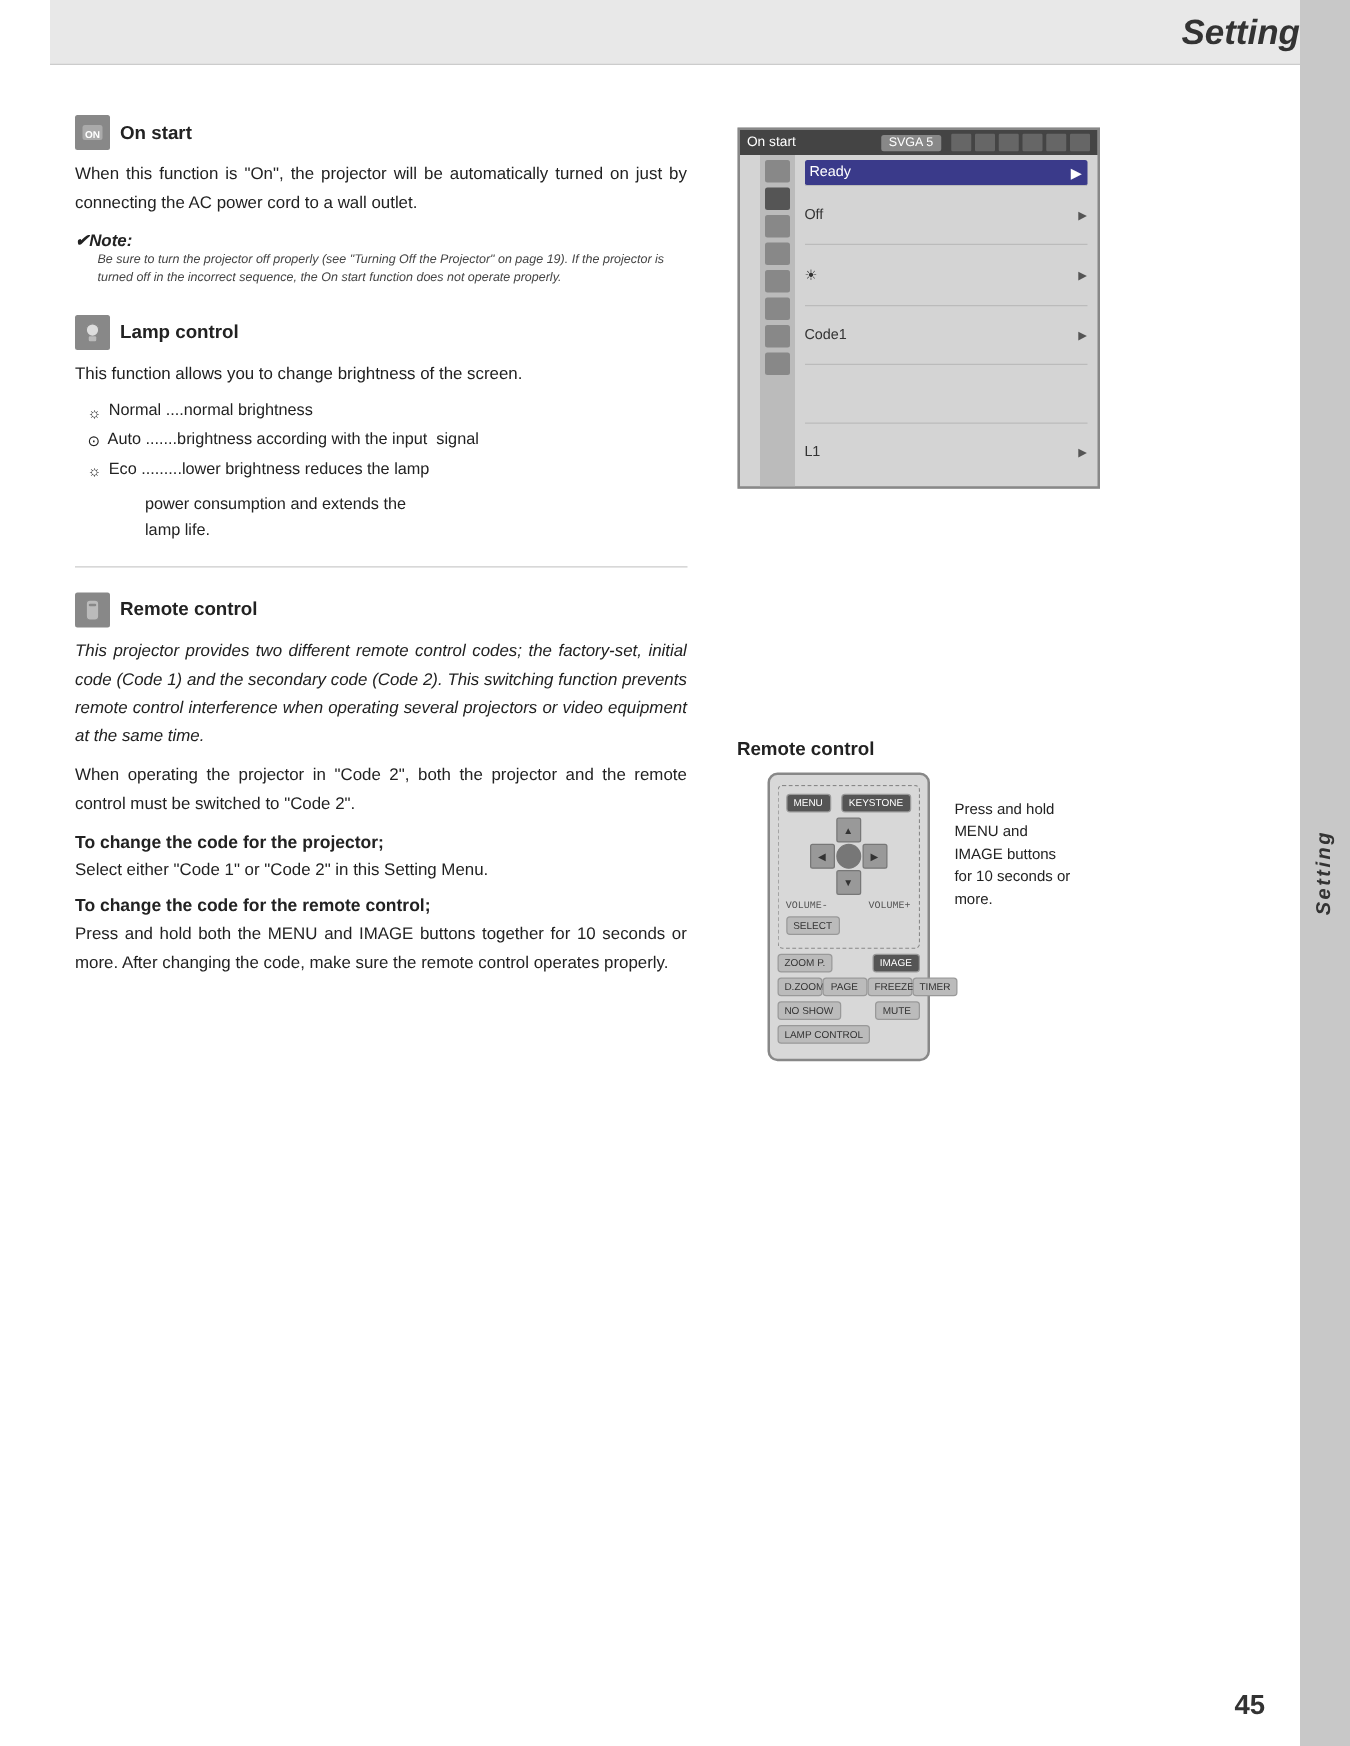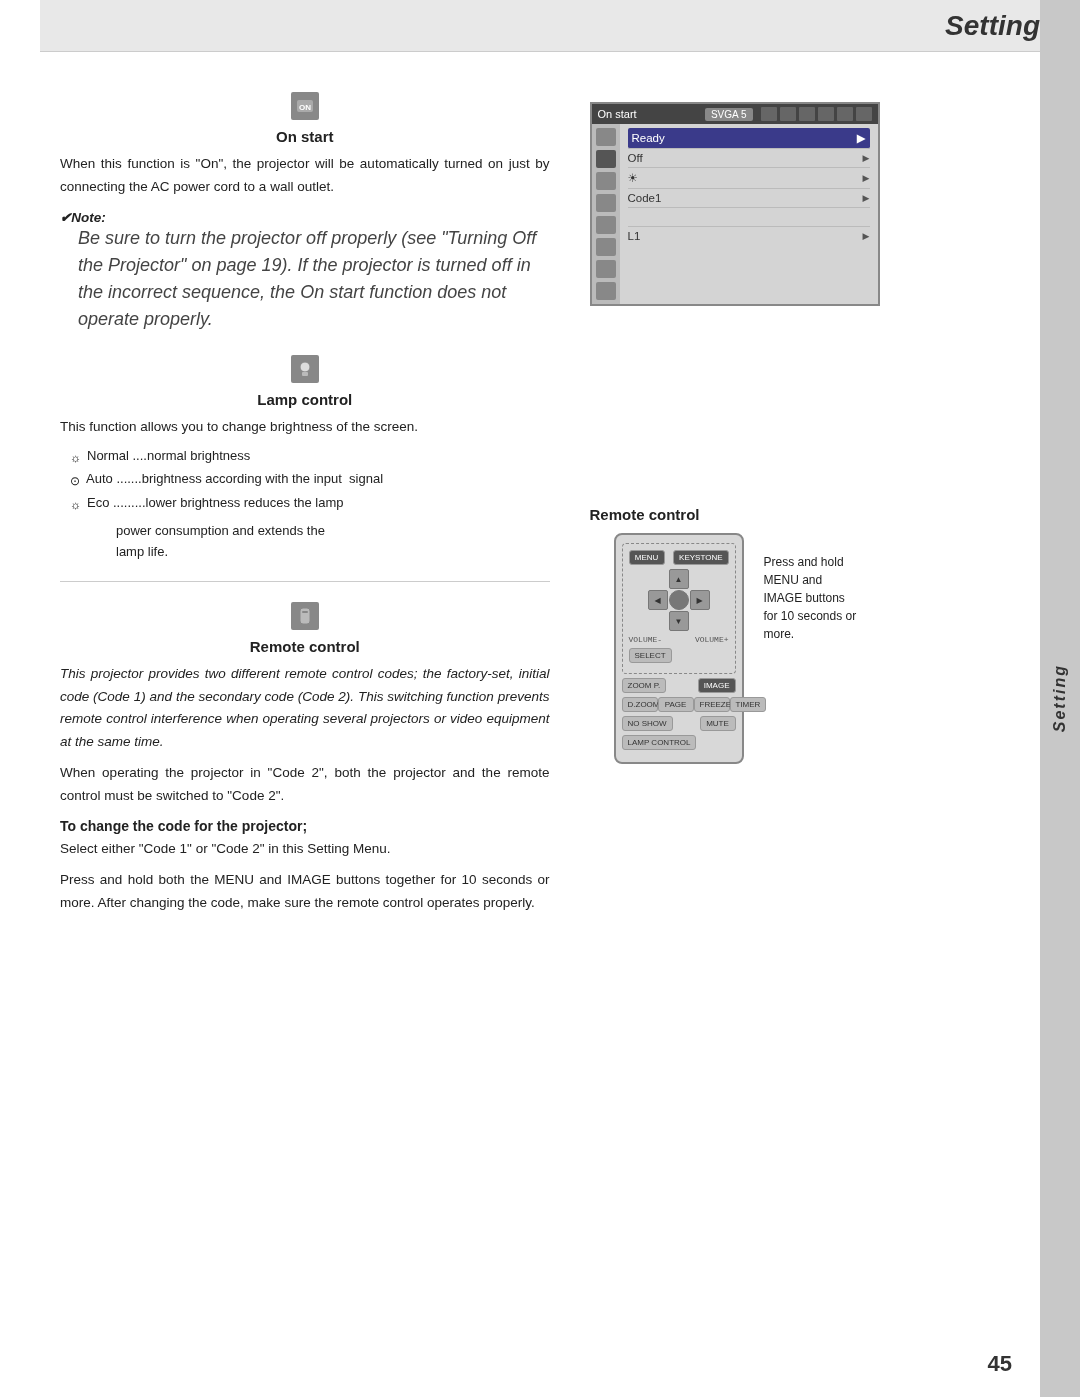--- a/index.html
+++ b/index.html
@@ -93,21 +93,20 @@
 
     
     .section-heading {
       display: flex;
       align-items: center;
       gap: 8px;
       font-size: 15px;
       font-weight: bold;
       margin-bottom: 8px;
       margin-top: 20px;
-      flex-direction: column;
     }
     .section-heading:first-child {
       margin-top: 0;
     }
     .icon-box {
       width: 28px;
       height: 28px;
       background: #888;
       display: inline-flex;
       align-items: center;
@@ -130,21 +129,21 @@
     .note-block {
       margin: 10px 0 10px 0;
     }
     .note-label {
       font-weight: bold;
       font-style: italic;
       font-size: 13.5px;
     }
     .note-text {
       font-style: italic;
-      font-size: 18px;
+      font-size: 10px;
       color: #444;
       line-height: 1.5;
       margin-left: 18px;
     }
 
     
     .lamp-list {
       list-style: none;
       margin: 6px 0 6px 10px;
     }
@@ -207,20 +206,21 @@
     .osd-icon-sq {
       width: 16px;
       height: 14px;
       background: #666;
       border-radius: 1px;
       display: inline-block;
     }
 
     .osd-body {
       display: flex;
+      margin-left: 16px;
     }
     .osd-sidebar-icons {
       width: 28px;
       background: #bbb;
       display: flex;
       flex-direction: column;
       align-items: center;
       padding: 4px 0;
       gap: 4px;
     }
@@ -234,21 +234,21 @@
       background: #555;
     }
     .osd-rows {
       flex: 1;
       padding: 4px 8px;
     }
     .osd-row {
       display: flex;
       align-items: center;
       justify-content: space-between;
-      padding: 3px 0;
+      padding: 17px 0;
       border-bottom: 1px solid #bbb;
       font-size: 11.5px;
     }
     .osd-row:last-child {
       border-bottom: none;
     }
     .osd-row-label {
       color: #333;
     }
     .osd-row-value {
@@ -427,20 +427,21 @@
             </svg>
         </div>
         <span>Remote control</span>
       </div>
       <p class="body-text" style="margin-bottom:8px;font-style:italic;">This projector provides two different remote control codes; the factory-set, initial code (Code 1) and the secondary code (Code 2).  This switching function prevents remote control interference when operating several projectors or video equipment at the same time.</p>
       <p class="body-text" style="margin-bottom:10px;">When operating the projector in "Code 2", both the projector and the remote control must be switched to "Code 2".</p>
 
       <p class="rc-subheading">To change the code for the projector;</p>
       <p class="body-text" style="margin-bottom:8px;">Select either "Code 1" or "Code 2" in this Setting Menu.</p>
 
+      <p class="rc-subheading">To change the code for the remote control;</p>
       <p class="body-text">Press and hold both the MENU and IMAGE buttons together for 10 seconds or more.  After changing the code, make sure the  remote control operates properly.</p>
     </div>
 
     <div class="col-right">
 
       <div class="osd-menu">
         <div class="osd-top-bar">
           <span class="osd-title">On start</span>
           <span class="osd-svga">SVGA 5</span>
           <div class="osd-icons">

